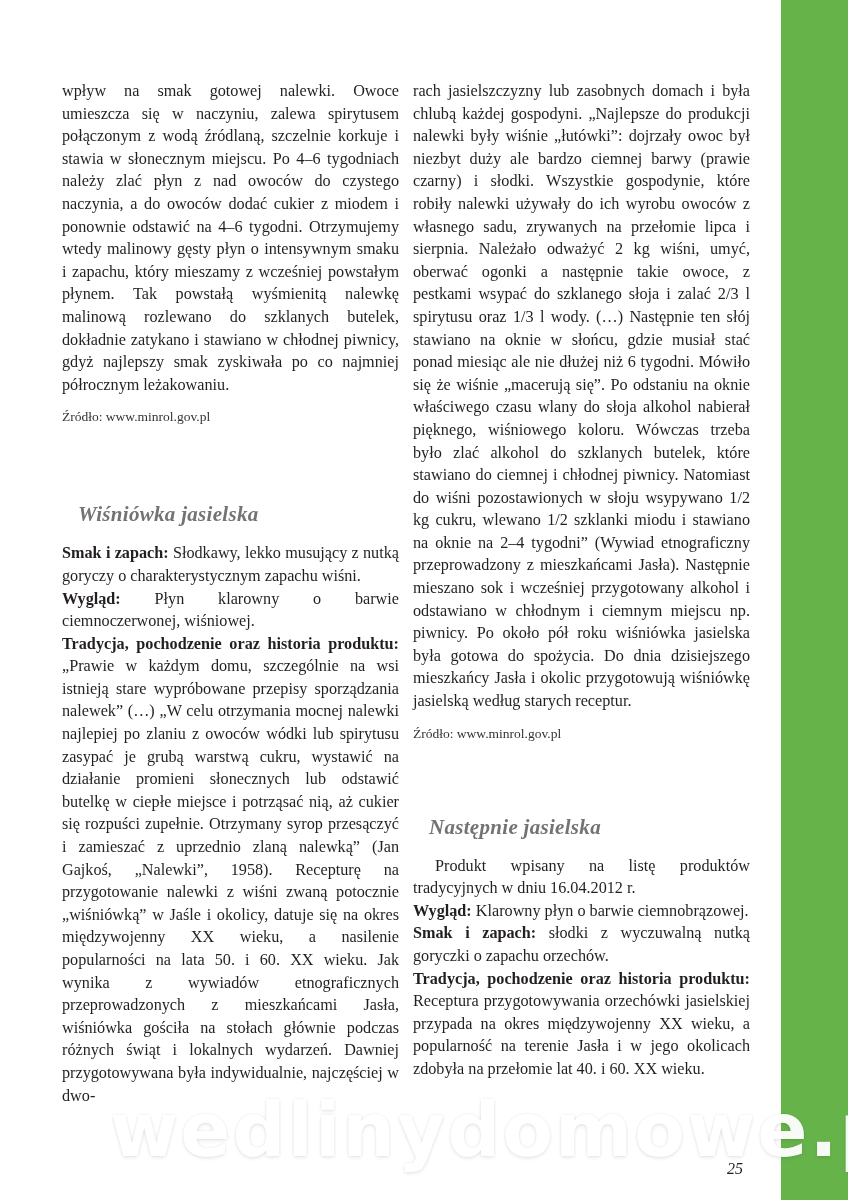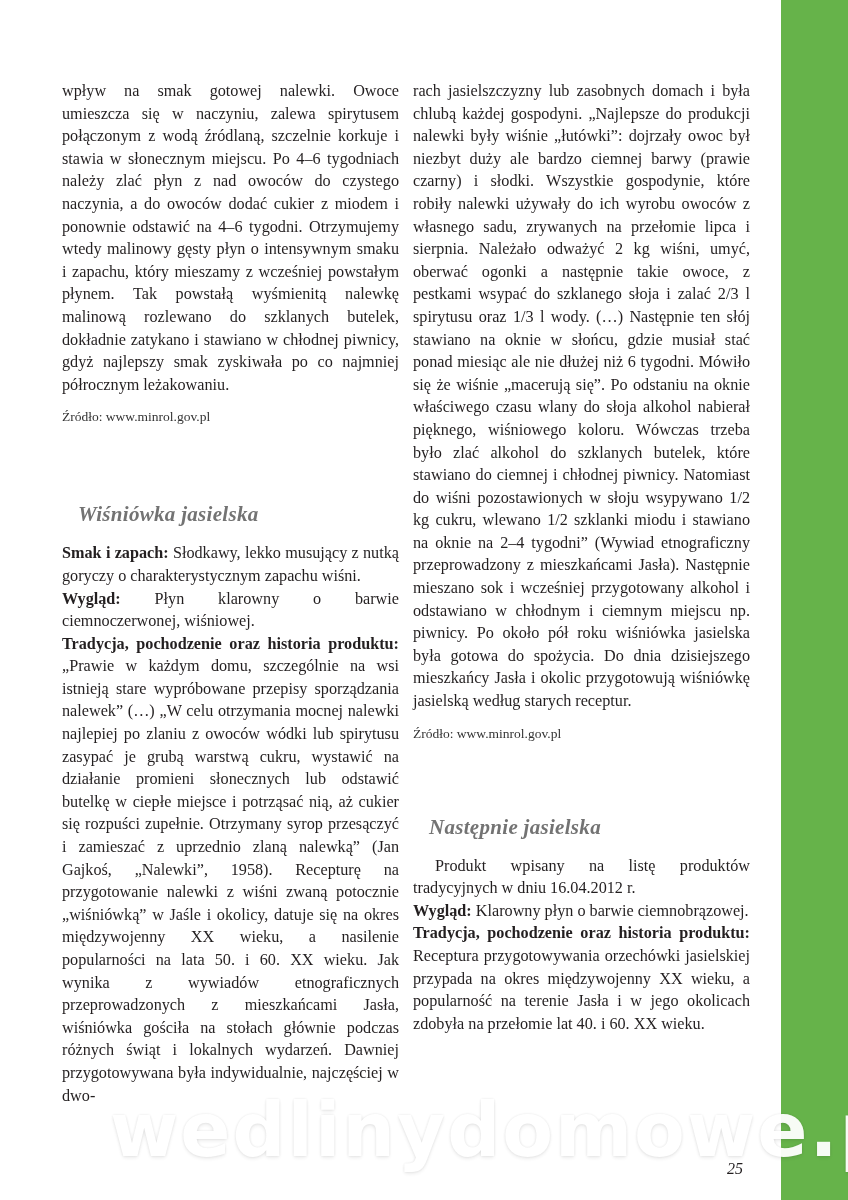--- a/index.html
+++ b/index.html
@@ -68,17 +68,18 @@
 
 <div class="col col-right">
   <p>rach jasielszczyzny lub zasobnych domach i była chlubą każdej gospodyni. „Najlepsze do produkcji nalewki były wiśnie „łutówki”: dojrzały owoc był niezbyt duży ale bardzo ciemnej barwy (prawie czarny) i słodki. Wszystkie gospodynie, które robiły nalewki używały do ich wyrobu owoców z własnego sadu, zrywanych na przełomie lipca i sierpnia. Należało odważyć 2 kg wiśni, umyć, oberwać ogonki a następnie takie owoce, z pestkami wsypać do szklanego słoja i zalać 2/3 l spirytusu oraz 1/3 l wody. (…) Następnie ten słój stawiano na oknie w słońcu, gdzie musiał stać ponad miesiąc ale nie dłużej niż 6 tygodni. Mówiło się że wiśnie „macerują się”. Po odstaniu na oknie właściwego czasu wlany do słoja alkohol nabierał pięknego, wiśniowego koloru. Wówczas trzeba było zlać alkohol do szklanych butelek, które stawiano do ciemnej i chłodnej piwnicy. Natomiast do wiśni pozostawionych w słoju wsypywano 1/2 kg cukru, wlewano 1/2 szklanki miodu i stawiano na oknie na 2–4 tygodni” (Wywiad etnograficzny przeprowadzony z mieszkańcami Jasła). Następnie mieszano sok i wcześniej przygotowany alkohol i odstawiano w chłodnym i ciemnym miejscu np. piwnicy. Po około pół roku wiśniówka jasielska była gotowa do spożycia. Do dnia dzisiejszego mieszkańcy Jasła i okolic przygotowują wiśniówkę jasielską według starych receptur.</p>
   <p class="source">Źródło: www.minrol.gov.pl</p>
 
   <div style="height:56px"></div>
 
   <h2 class="heading">Następnie jasielska</h2>
   <p class="indent">Produkt wpisany na listę produktów tradycyjnych w dniu 16.04.2012 r.</p>
   <p><span class="lbl">Wygląd:</span><span> Klarowny płyn o barwie ciemnobrązowej.</span></p>
+  <p><span class="lbl">Smak i zapach:</span><span> słodki z wyczuwalną nutką goryczki o zapachu orzechów.</span></p>
   <p><span class="lbl">Tradycja, pochodzenie oraz historia produktu:</span><span> Receptura przygotowywania orzechówki jasielskiej przypada na okres międzywojenny XX wieku, a popularność na terenie Jasła i w jego okolicach zdobyła na przełomie lat 40. i 60. XX wieku.</span></p>
 </div>
 
 <div class="watermark">wedlinydomowe.pl</div>
 <div class="page-num">25</div>
 
 </body></html>

